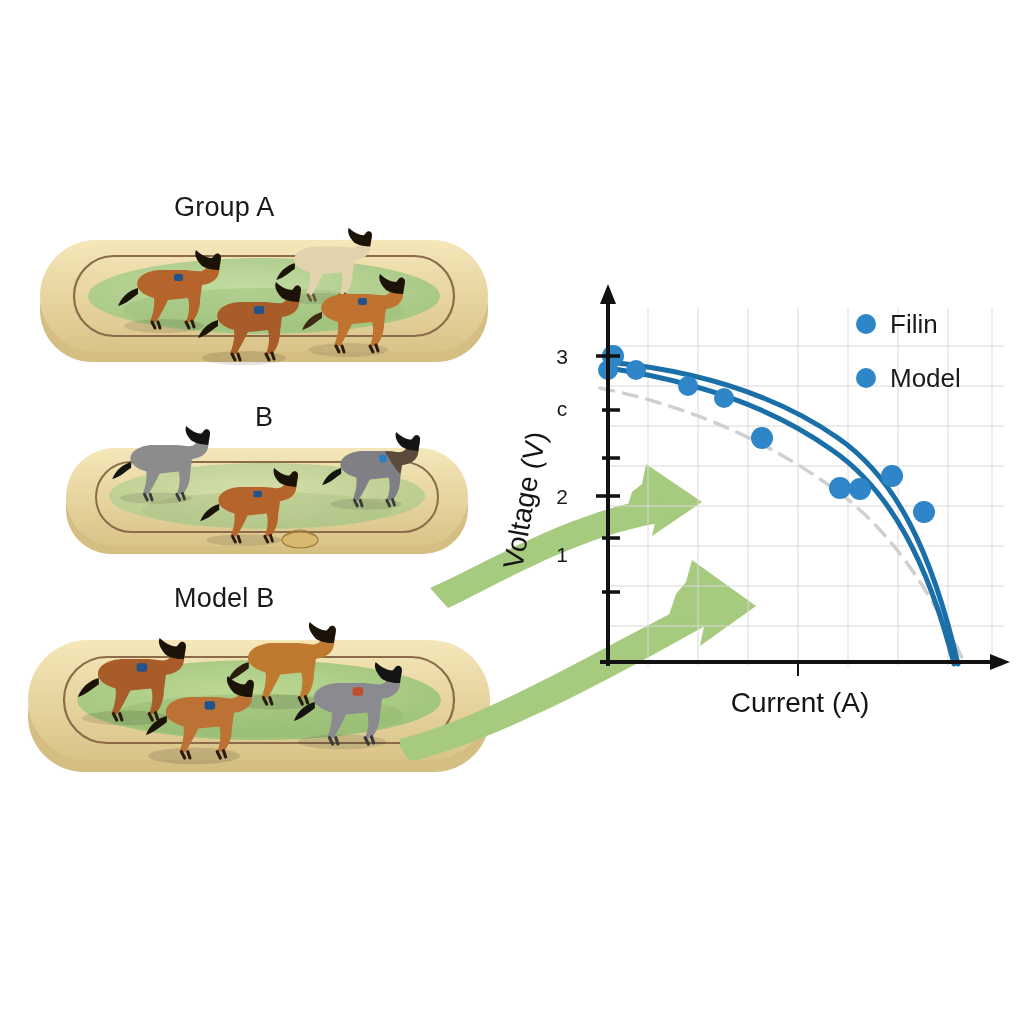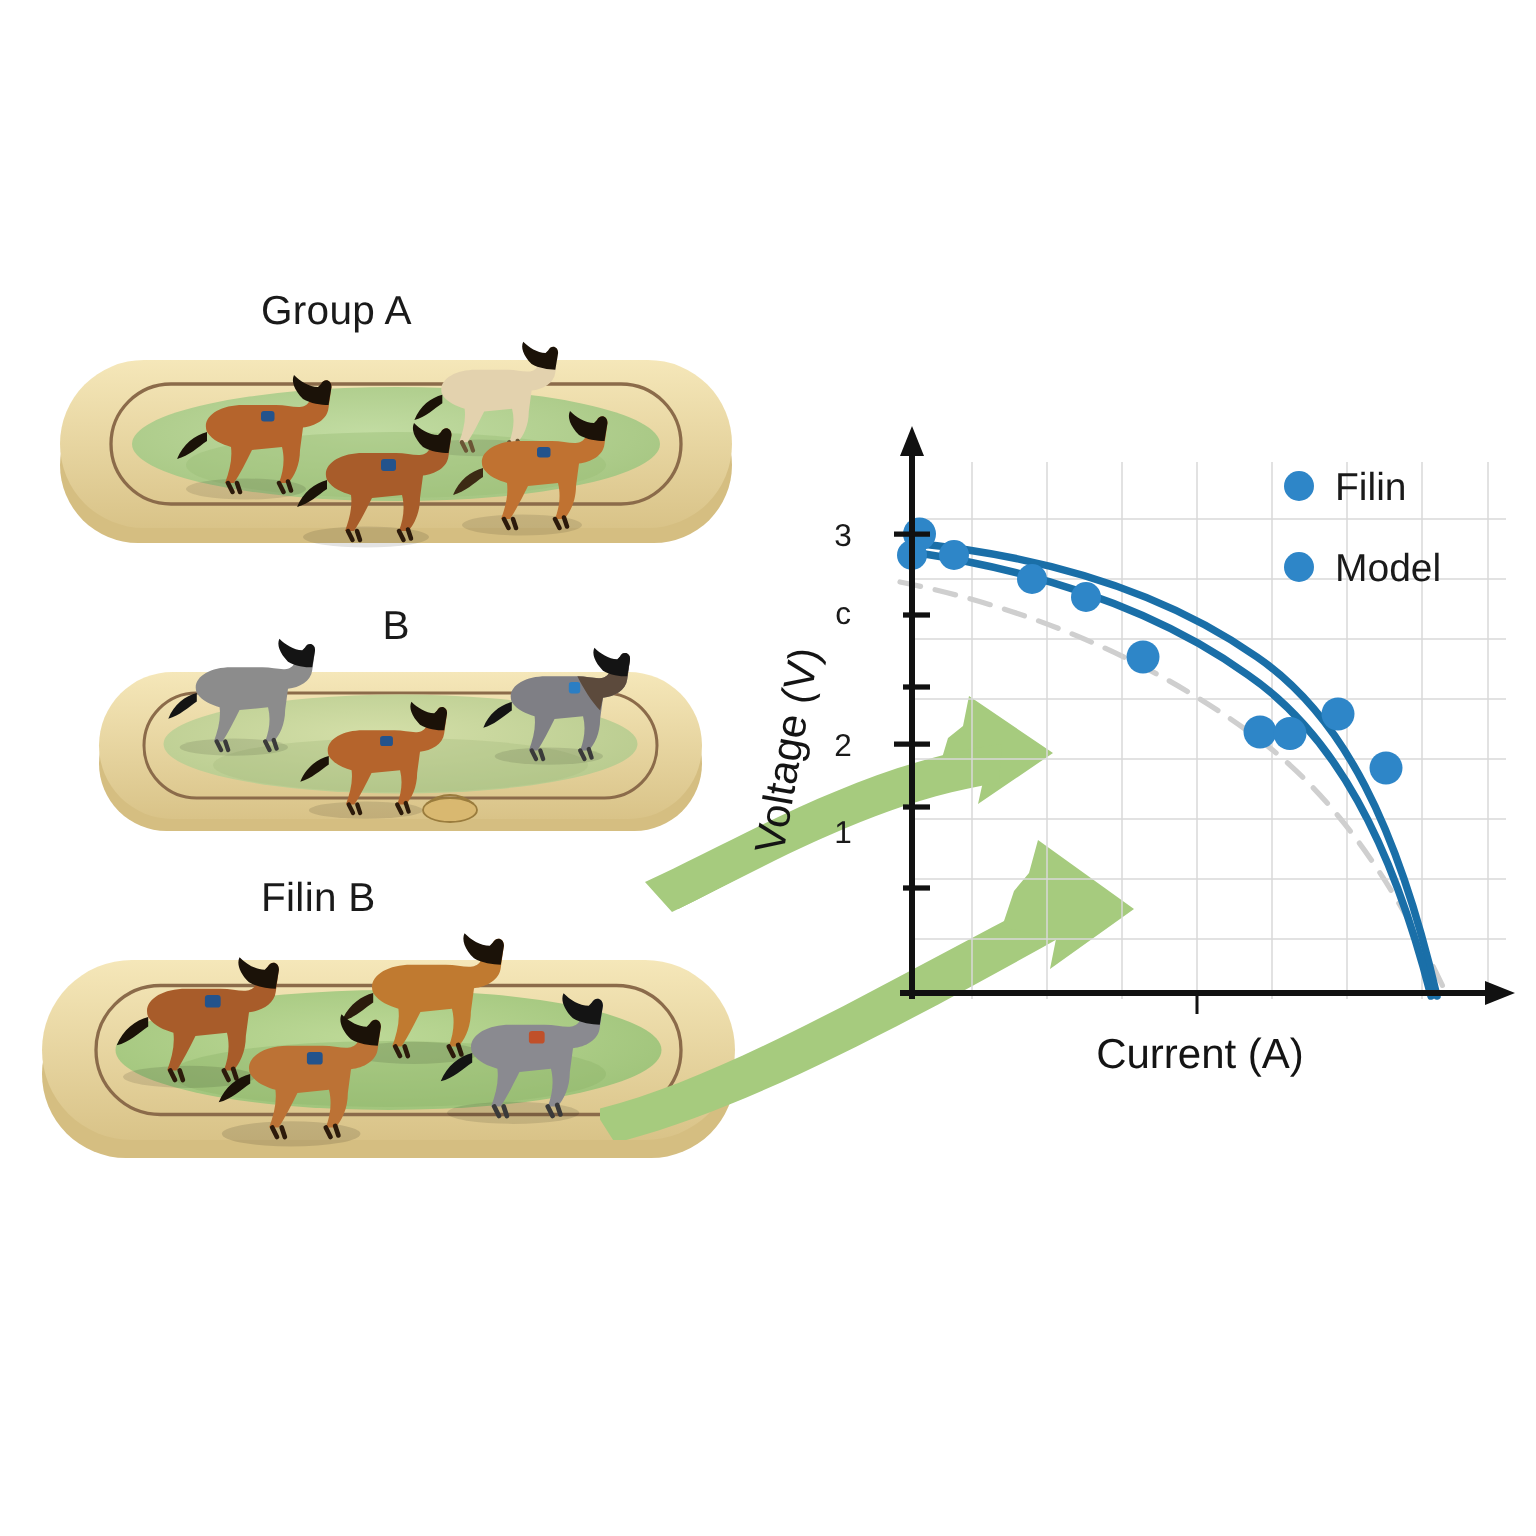--- a/index.html
+++ b/index.html
@@ -156,21 +156,21 @@
         <path d="M16,40 C12,30 24,22 40,22 L62,22 C72,22 80,26 84,20 L92,8 C94,4 99,5 99,10 L97,24 C96,32 88,36 80,37 L78,52 C78,62 74,70 70,74 L64,74 C67,66 68,58 66,50 L46,52 C42,60 38,68 34,74 L28,74 C31,66 33,58 32,50 C26,48 20,46 16,40 Z" fill="#7F7F85"></path>
         <path d="M62,22 C72,22 80,26 84,20 L92,8 C94,4 99,5 99,10 L97,24 C96,32 88,36 80,37 L78,46 C72,40 66,30 62,22 Z" fill="#5C4A3C"></path>
         <path d="M16,40 C8,42 0,48 -4,58 C4,56 10,50 16,46 Z" fill="#141414"></path>
         <path d="M80,18 C74,12 72,6 74,2 C78,6 84,10 90,10 L92,8 C94,4 99,5 99,10 L97,22 C92,22 85,21 80,18 Z" fill="#141414"></path>
         <rect x="56" y="26" width="8" height="8" rx="2" fill="#2b7ec4"></rect>
         <path d="M30,74 l3,6 M36,74 l2,6 M64,74 l3,6 M70,73 l2,6" stroke="#3a3a3a" stroke-width="3" stroke-linecap="round"></path>
       </g>
     </svg>
   </div>
 
-  <div class="track-label" style="left:174px; top:583px;">Filin B</div>
+  <div class="track-label" style="left:174px; top:583px;">Model B</div>
 
   <div class="track-wrap" style="left:20px; top:612px;">
     <svg width="500" height="200" viewBox="0 0 500 200">
       <defs>
         <radialGradient id="fieldC" cx="45%" cy="40%" r="70%">
           <stop offset="0%" stop-color="#BDD997"></stop>
           <stop offset="100%" stop-color="#9CC177"></stop>
         </radialGradient>
         <linearGradient id="rimC" x1="0" y1="0" x2="0" y2="1">
           <stop offset="0%" stop-color="#F5E7B9"></stop>

